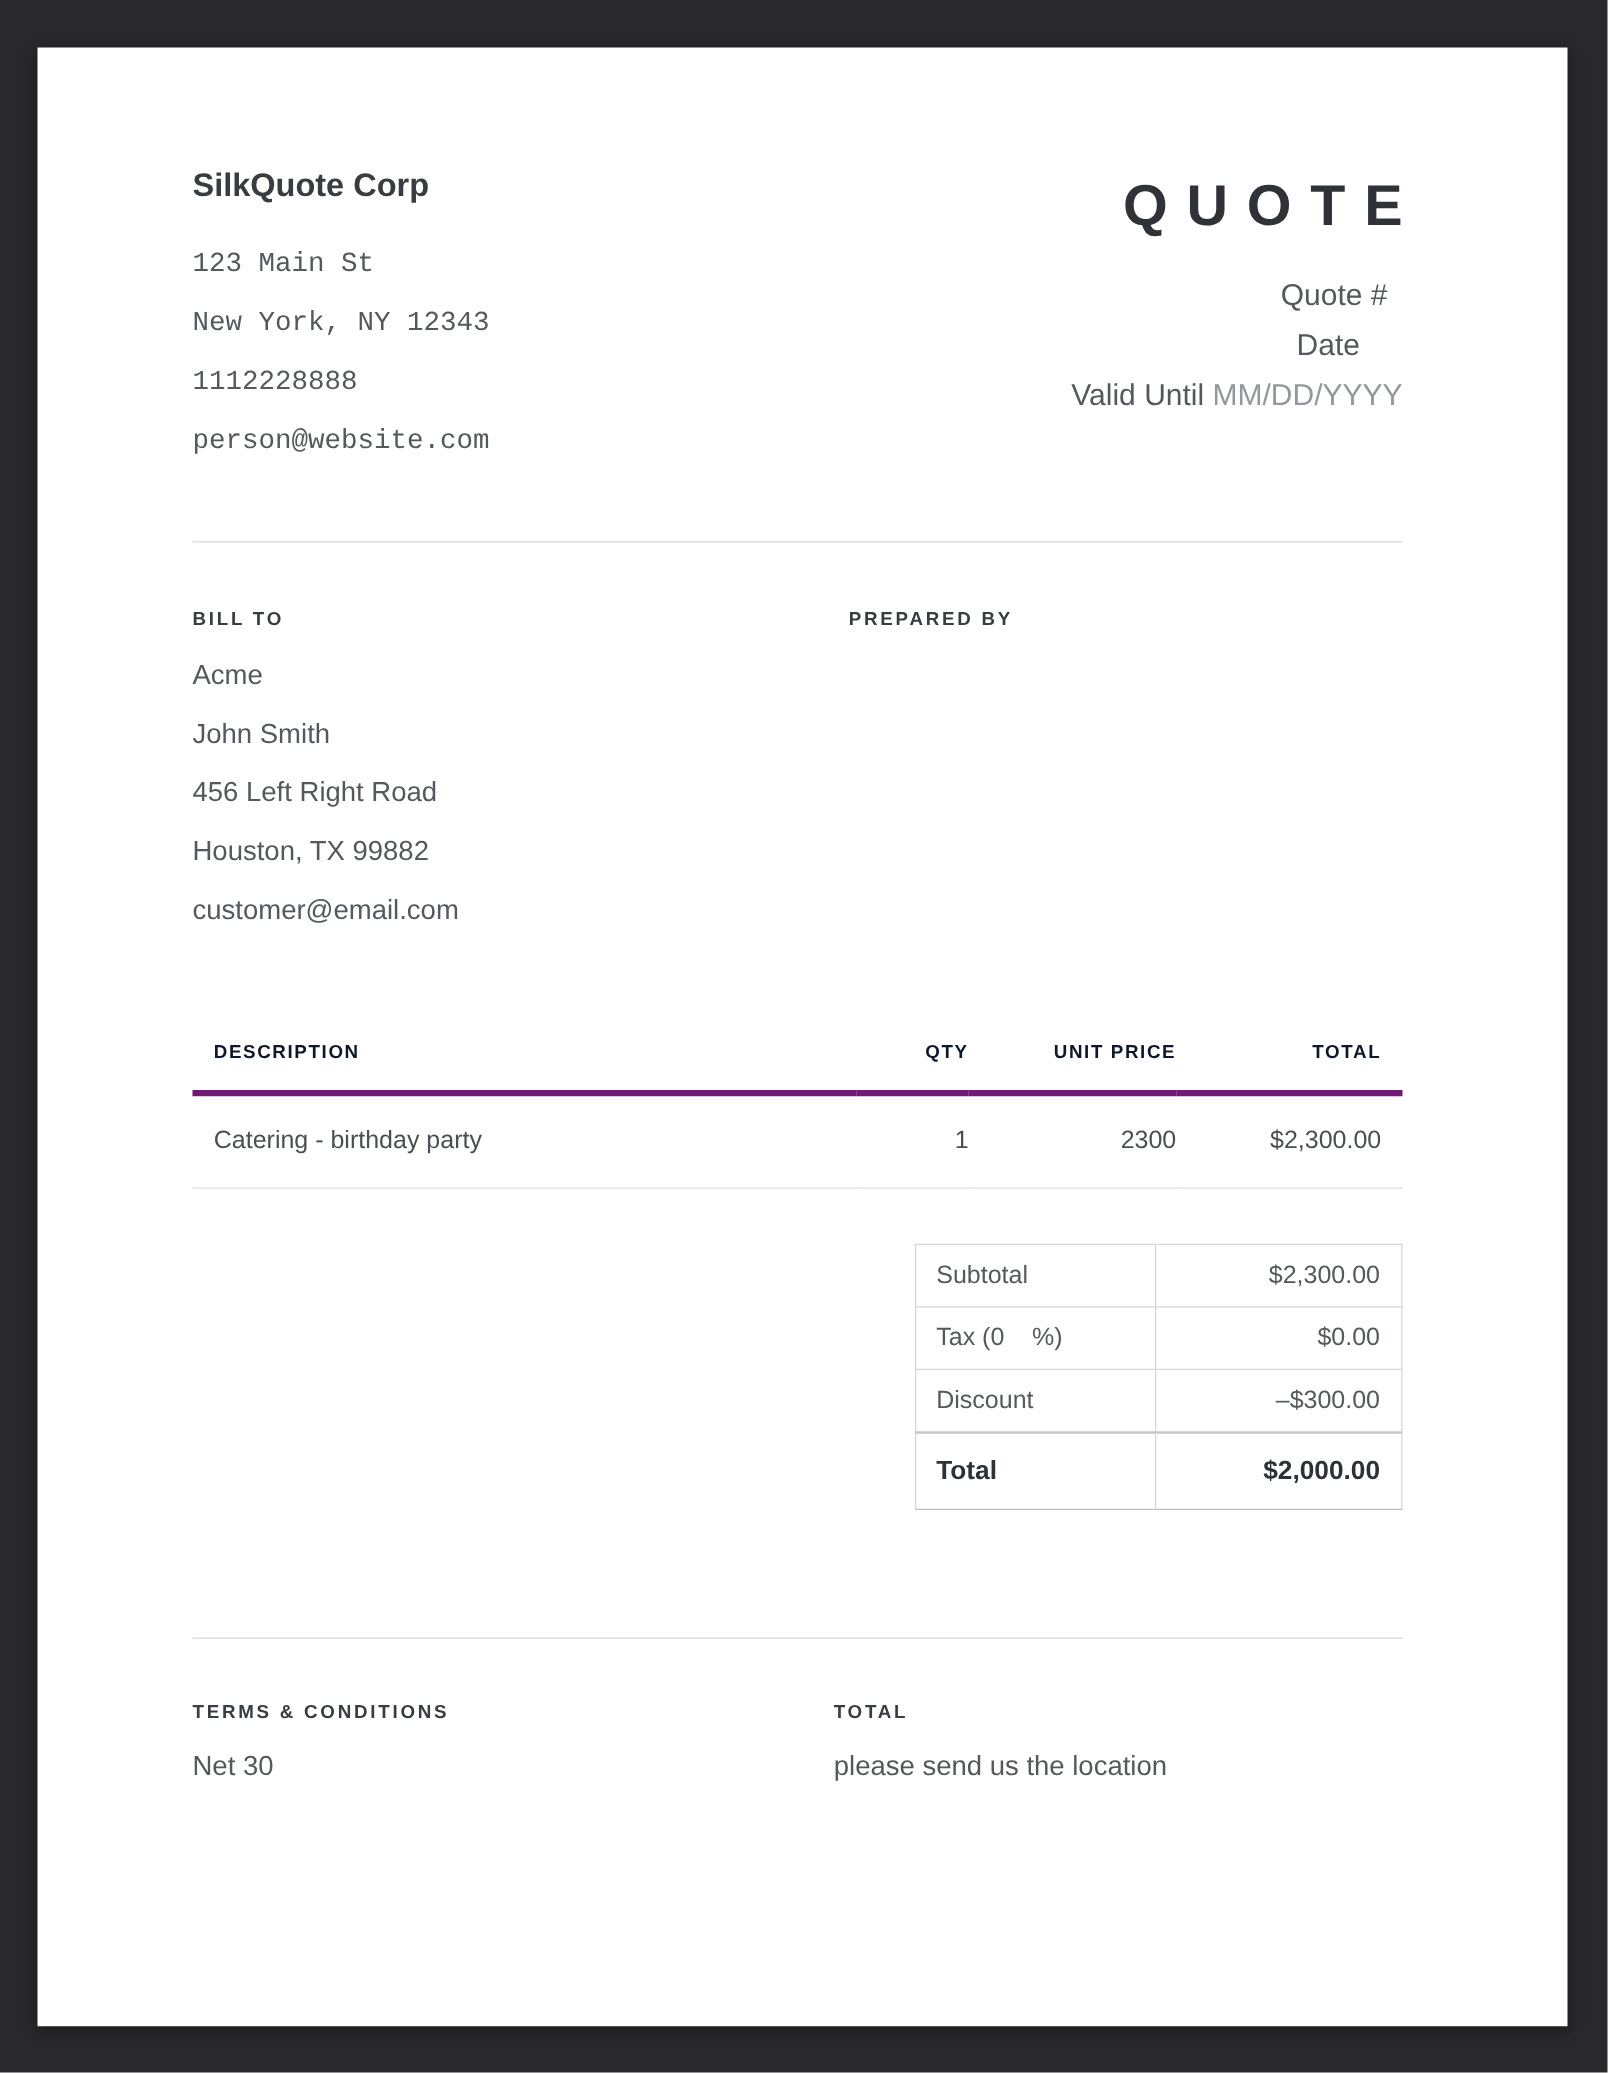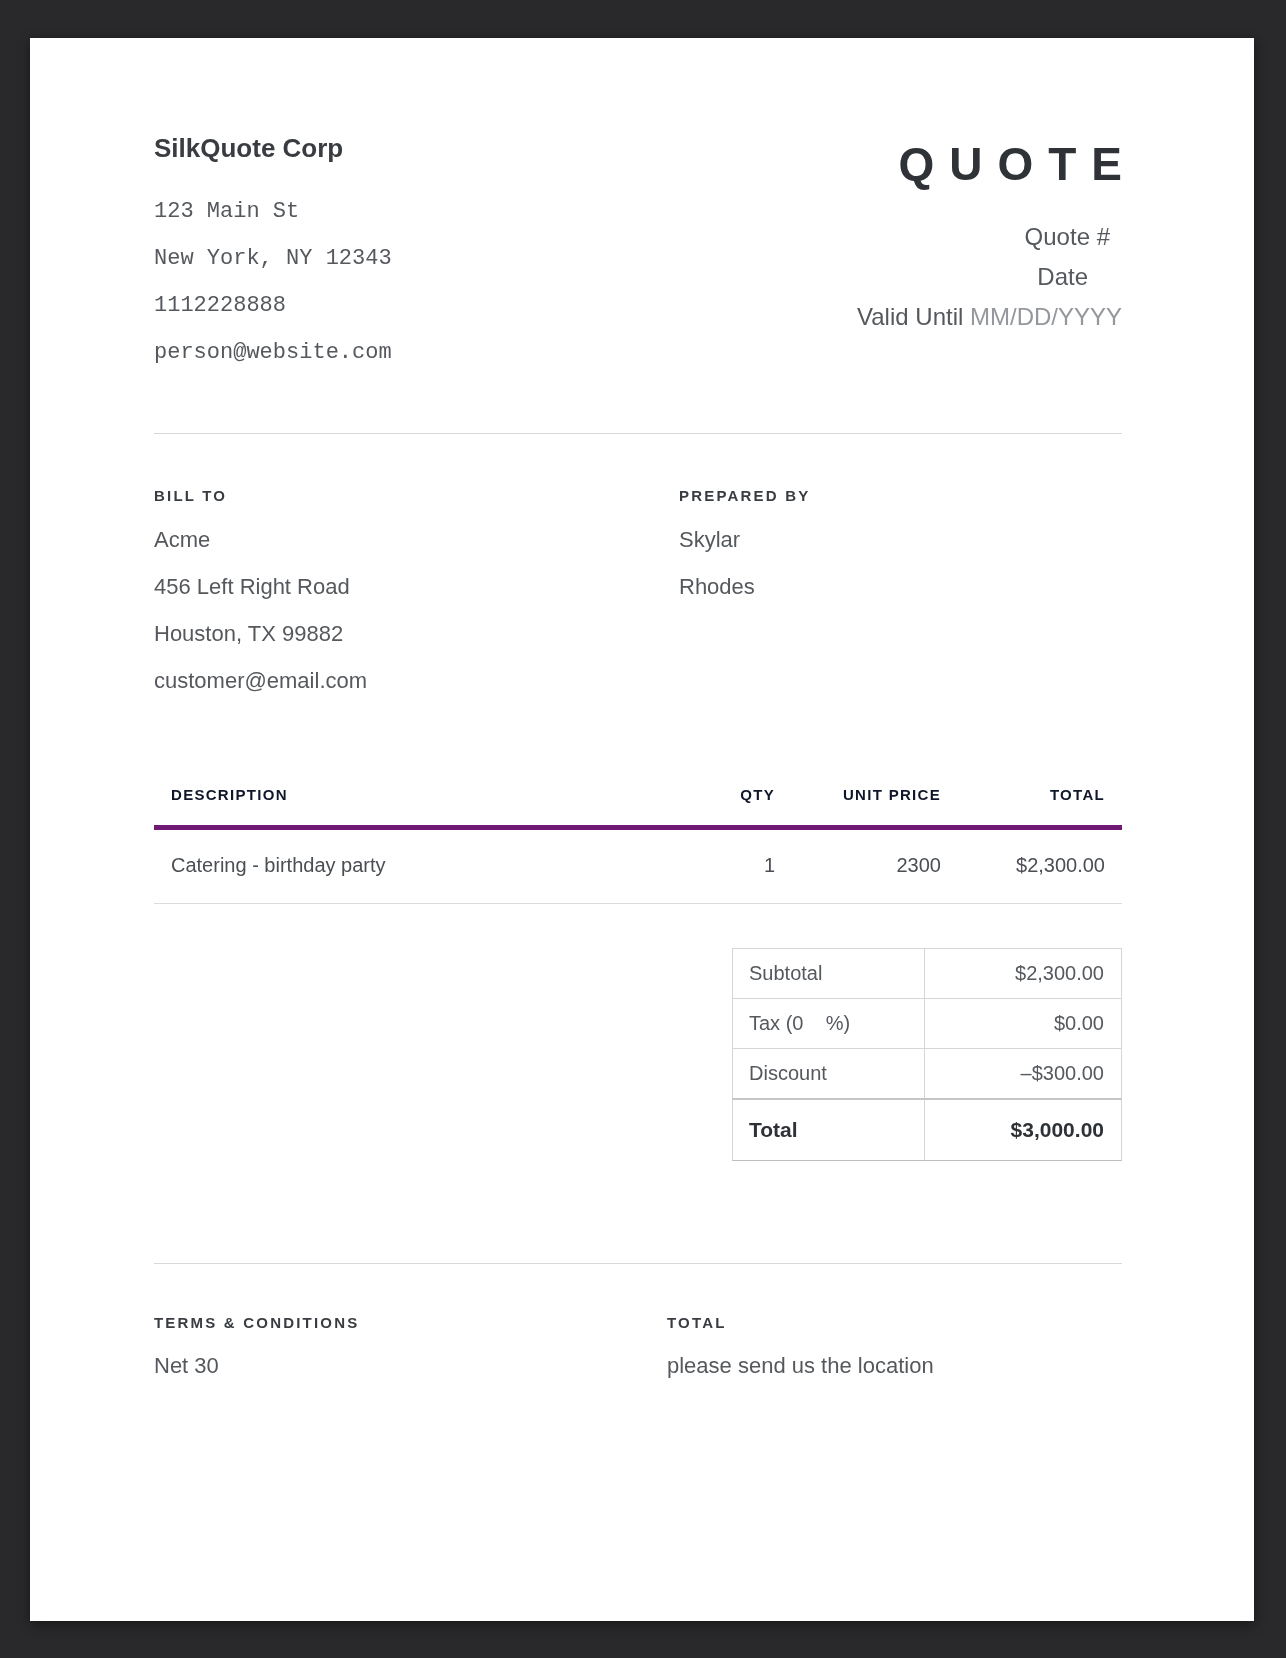--- a/index.html
+++ b/index.html
@@ -117,31 +117,28 @@
       </div>
     </div>
 
     <hr class="divider divider-1">
 
     <div class="parties">
       <div class="party-col-left">
         <div class="section-label">BILL TO</div>
         <div class="party-lines">
           <div class="party-line">Acme</div>
+          <div class="party-line">John Smith</div>
           <div class="party-line">456 Left Right Road</div>
           <div class="party-line">Houston, TX 99882</div>
           <div class="party-line">customer@email.com</div>
         </div>
       </div>
       <div class="party-col-right">
         <div class="section-label">PREPARED BY</div>
-        <div class="party-lines">
-          <div class="party-line">Skylar</div>
-          <div class="party-line">Rhodes</div>
-        </div>
       </div>
     </div>
 
     <table class="items-table">
       <thead>
         <tr>
           <th class="col-desc">DESCRIPTION</th>
           <th class="col-qty">QTY</th>
           <th class="col-price">UNIT PRICE</th>
           <th class="col-total">TOTAL</th>
@@ -166,21 +163,21 @@
         <tr>
           <td class="label-cell">Tax (0&nbsp;&nbsp;&nbsp;&nbsp;%)</td>
           <td class="value-cell">$0.00</td>
         </tr>
         <tr>
           <td class="label-cell">Discount</td>
           <td class="value-cell">–$300.00</td>
         </tr>
         <tr class="total-row">
           <td class="label-cell">Total</td>
-          <td class="value-cell">$3,000.00</td>
+          <td class="value-cell">$2,000.00</td>
         </tr>
       </tbody>
     </table>
 
     <hr class="divider divider-2">
 
     <div class="footer-section">
       <div class="footer-col-left">
         <div class="section-label">TERMS &amp; CONDITIONS</div>
         <div class="footer-value">Net 30</div>

